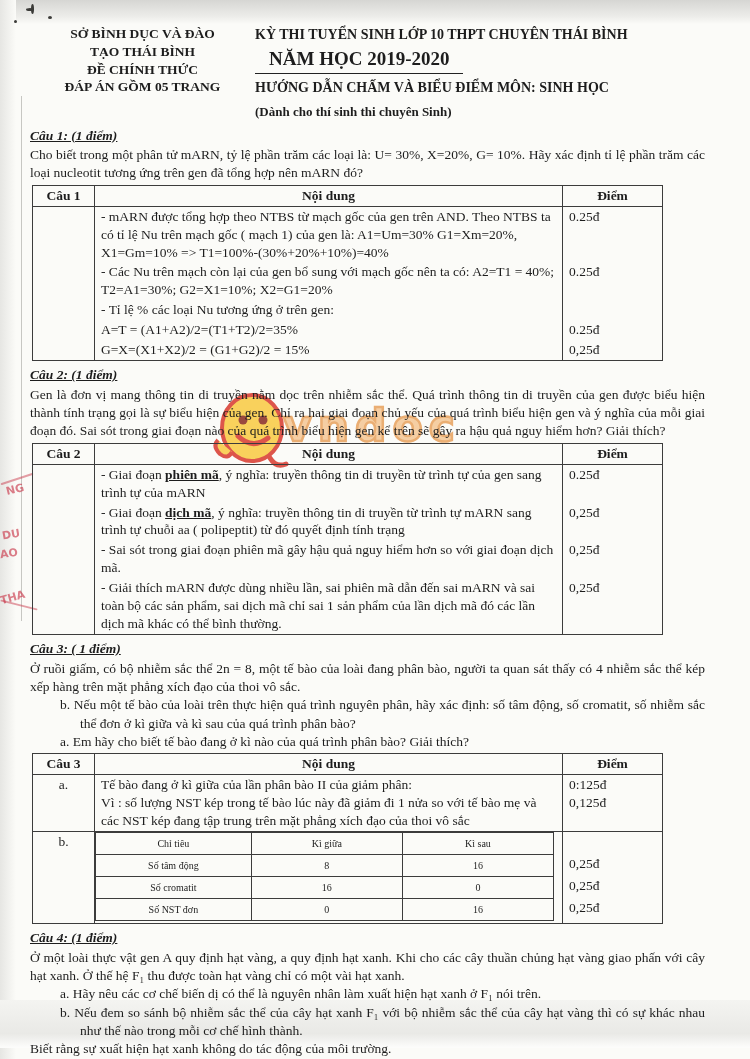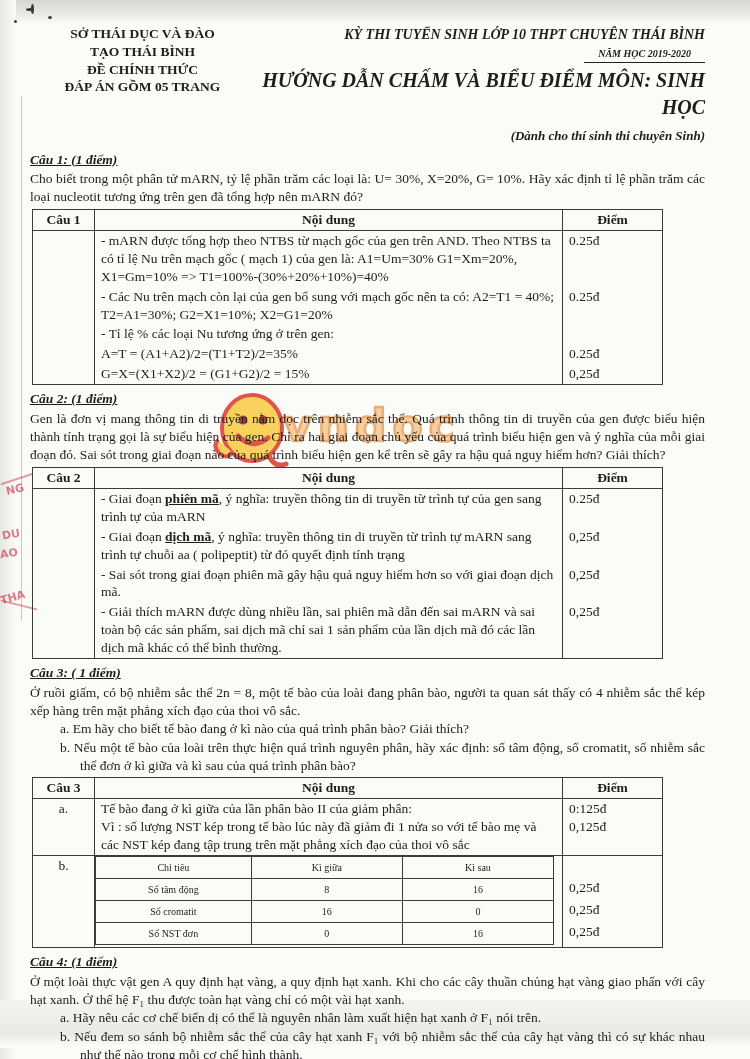--- a/index.html
+++ b/index.html
@@ -19,25 +19,25 @@
   .speck{position:absolute;background:#3b3b38;border-radius:50%;z-index:1;}
   .scanline{position:absolute;left:21px;top:96px;width:1px;height:525px;
     background:#9c9c97;opacity:.55;z-index:1;}
 
   .content{position:relative;z-index:3;padding:25px 45px 0 30px;
     font-size:13.5px;line-height:1.36;}
 
   
   .hdr{display:flex;margin-bottom:6px;}
   .hdr-left{width:225px;text-align:center;font-weight:bold;font-size:13.5px;line-height:1.32;}
-  .hdr-right{flex:1;text-align:right;font-weight:bold;font-style:italic;}
+  .hdr-right{flex:1;text-align:left;font-weight:bold;}
   .hdr-right .l1{font-size:14px;}
-  .hdr-right .l2{font-size:10px;display:inline-block;border-bottom:1.5px solid #222;
+  .hdr-right .l2{font-size:19px;display:inline-block;border-bottom:1.5px solid #222;
     padding:0 14px 1px;margin-top:2px;}
-  .hdr-right .l3{font-size:20px;margin-top:4px;}
+  .hdr-right .l3{font-size:14px;margin-top:4px;}
   .hdr-right .l4{font-size:13px;margin-top:6px;}
 
   .qhead{font-weight:bold;font-style:italic;text-decoration:underline;
     font-size:13.5px;margin:5px 0 1px;}
   p.intro{margin:0;text-align:justify;}
   .qitem{margin-left:50px;text-indent:-20px;text-align:justify;margin-top:0;margin-bottom:0;}
 
   
   table.anstable{border-collapse:collapse;margin:2px 0 4px 2px;table-layout:fixed;
     font-size:13.5px;line-height:1.33;}
@@ -99,21 +99,21 @@
 <div class="stamp" style="left:2px;top:528px;transform:rotate(-10deg)">DU</div>
 <div class="stamp" style="left:0px;top:547px;transform:rotate(-8deg)">AO</div>
 <div class="stamp" style="left:0px;top:591px;transform:rotate(-16deg)">THA</div>
 <div class="stampline" style="left:0;top:478px;width:34px;transform:rotate(-18deg)"></div>
 <div class="stampline" style="left:0;top:604px;width:38px;transform:rotate(14deg)"></div>
 
 <div class="content">
 
   <div class="hdr">
     <div class="hdr-left">
-      <div>SỞ THÁI DỤC VÀ ĐÀO</div>
+      <div>SỞ BÌNH DỤC VÀ ĐÀO</div>
       <div>TẠO THÁI BÌNH</div>
       <div>ĐỀ CHÍNH THỨC</div>
       <div>ĐÁP ÁN GỒM 05 TRANG</div>
     </div>
     <div class="hdr-right">
       <div class="l1">KỲ THI TUYỂN SINH LỚP 10 THPT CHUYÊN THÁI BÌNH</div>
       <div><span class="l2">NĂM HỌC 2019-2020</span></div>
       <div class="l3">HƯỚNG DẪN CHẤM VÀ BIỂU ĐIỂM MÔN: SINH HỌC</div>
       <div class="l4">(Dành cho thí sinh thi chuyên Sinh)</div>
     </div>
@@ -193,22 +193,22 @@
     <tr class="last">
       <td class="nb"></td>
       <td class="nb">- Giải thích mARN được dùng nhiều lần, sai phiên mã dẫn đến sai mARN và sai toàn bộ các sản phẩm, sai dịch mã chỉ sai 1 sản phẩm của lần dịch mã đó các lần dịch mã khác có thể bình thường.</td>
       <td class="nb pointcell">0,25đ</td>
     </tr>
   </tbody>
     </table>
 
   <div class="qhead">Câu 3: ( 1 điểm)</div>
   <p class="intro">Ở ruồi giấm, có bộ nhiễm sắc thể 2n = 8, một tế bào của loài đang phân bào, người ta quan sát thấy có 4 nhiễm sắc thể kép xếp hàng trên mặt phẳng xích đạo của thoi vô sắc.</p>
+  <p class="qitem">b. Nếu một tế bào của loài trên thực hiện quá trình nguyên phân, hãy xác định: số tâm động, số cromatit, số nhiễm sắc thể đơn ở kì giữa và kì sau của quá trình phân bào?</p>
   <p class="qitem">a. Em hãy cho biết tế bào đang ở kì nào của quá trình phân bào? Giải thích?</p>
-  <p class="qitem">b. Nếu một tế bào của loài trên thực hiện quá trình nguyên phân, hãy xác định: số tâm động, số cromatit, số nhiễm sắc thể đơn ở kì giữa và kì sau của quá trình phân bào?</p>
   <table class="anstable">
     <colgroup>
         <col class="c-label">
         <col class="c-content">
         <col class="c-point">
       </colgroup>
     <tbody>
         <tr>
       <th>Câu 3</th>
       <th>Nội dung</th>

